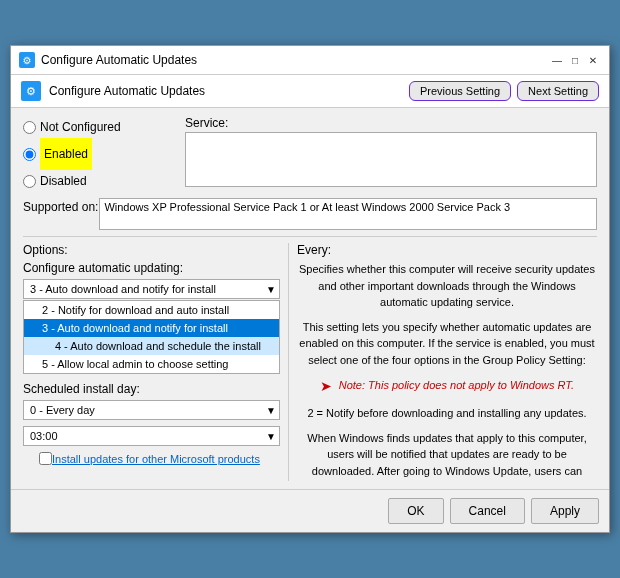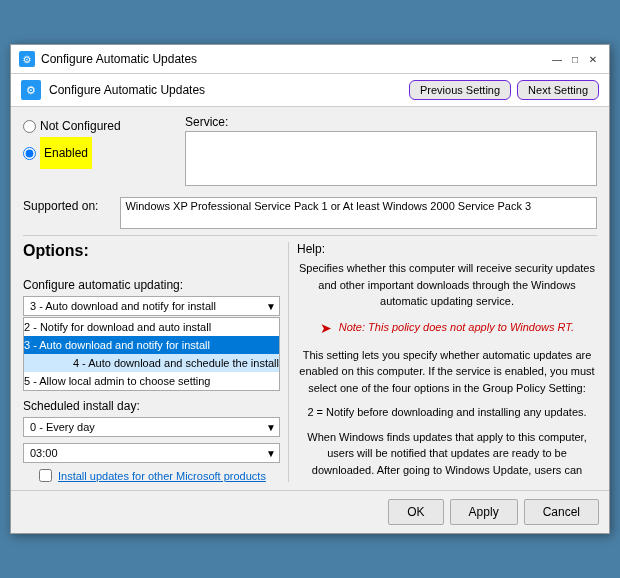--- a/index.html
+++ b/index.html
@@ -138,21 +138,21 @@
       height: 55px;
       border: 1px solid #aaa;
       background: white;
       resize: none;
       font-size: 11px;
       padding: 2px;
     }
     .supported-row {
       display: flex;
       align-items: flex-start;
-      gap: 22px;
+      gap: 1px;
       margin-top: 4px;
     }
     .supported-label {
       font-size: 12px;
       flex-shrink: 0;
       padding-top: 2px;
     }
     .supported-box {
       flex: 1;
       border: 1px solid #aaa;
@@ -165,23 +165,23 @@
     .divider-line {
       border-top: 1px solid #ccc;
       margin: 6px 0;
     }
 
     .options-help-row {
       display: flex;
       gap: 0;
     }
     .options-label {
-      font-size: 16px;
-      margin-bottom: 18px;
-      font-weight: bold;
+      font-size: 12px;
+      margin-bottom: 4px;
+      font-weight: normal;
     }
     .help-label {
       font-size: 12px;
       margin-bottom: 4px;
     }
 
     .left-options {
       width: 265px;
       flex-shrink: 0;
       padding-right: 8px;
@@ -217,21 +217,21 @@
       pointer-events: none;
       font-size: 10px;
     }
 
     .dropdown-open {
       border: 1px solid #aaa;
       background: white;
       margin-top: -1px;
     }
     .dropdown-item {
-      padding: 3px 0;
+      padding: 3px 18px;
       font-size: 11px;
       cursor: pointer;
     }
     .dropdown-item.selected { background: #0078d7; color: white; }
     .dropdown-item.highlighted { background: #cce8ff; text-align: right; }
 
     .schedule-label {
       font-size: 12px;
       margin-top: 8px;
       margin-bottom: 4px;
@@ -245,21 +245,21 @@
       padding: 3px 6px;
       border: 1px solid #aaa;
       background: white;
       font-size: 11px;
       appearance: none;
     }
 
     .checkbox-row {
       display: flex;
       align-items: center;
-      gap: 6px;
+      gap: 0;
       margin-top: 6px;
       padding-left: 16px;
     }
     .checkbox-row input[type="checkbox"] { margin: 0; }
     .checkbox-label {
       font-size: 11px;
       color: #0066cc;
       text-decoration: underline;
     }
 
@@ -331,20 +331,24 @@
       <div class="left-config">
         <div class="radio-group">
           <label class="radio-item">
             <input type="radio" name="config" style="">
             <span>Not Configured</span>
           </label>
           <label class="radio-item">
             <input type="radio" name="config" checked="" style="">
             <span class="enabled-label">Enabled</span>
           </label>
+          <label class="radio-item">
+            <input type="radio" name="config" style="">
+            <span>Disabled</span>
+          </label>
         </div>
       </div>
       <div class="right-comment">
         <div class="comment-label">Service:</div>
         <textarea class="comment-box" style=""></textarea>
       </div>
     </div>
 
     <div class="supported-row">
       <span class="supported-label">Supported on:</span>
@@ -391,36 +395,36 @@
           <span class="dropdown-arrow">▼</span>
         </div>
 
         <div class="checkbox-row">
           <input type="checkbox" style="">
           <span class="checkbox-label">Install updates for other Microsoft products</span>
         </div>
       </div>
 
       <div class="right-help">
-        <div class="help-label">Help:</div>
+        <div class="help-label">Every:</div>
         <div class="help-scroll">
           <div class="help-text">
             <p>Specifies whether this computer will receive security updates and other important downloads through the Windows automatic updating service.</p>
+            <p>This setting lets you specify whether automatic updates are enabled on this computer. If the service is enabled, you must select one of the four options in the Group Policy Setting:</p>
             <p>
               <span style="display:inline-block; color:#cc0000; font-size:14px; vertical-align:middle; margin-right:4px;">➤</span>
               <span class="note-text">Note: This policy does not apply to Windows RT.</span>
             </p>
-            <p>This setting lets you specify whether automatic updates are enabled on this computer. If the service is enabled, you must select one of the four options in the Group Policy Setting:</p>
             <p style="text-align:center;">2 = Notify before downloading and installing any updates.</p>
             <p>When Windows finds updates that apply to this computer, users will be notified that updates are ready to be downloaded. After going to Windows Update, users can download and install any available updates.</p>
 
           </div>
         </div>
       </div>
     </div>
   </div>
 
   <div class="bottom-buttons">
     <button class="action-btn">OK</button>
+    <button class="action-btn">Cancel</button>
     <button class="action-btn apply-btn">Apply</button>
-    <button class="action-btn">Cancel</button>
   </div>
 </div>
 
 </body></html>

